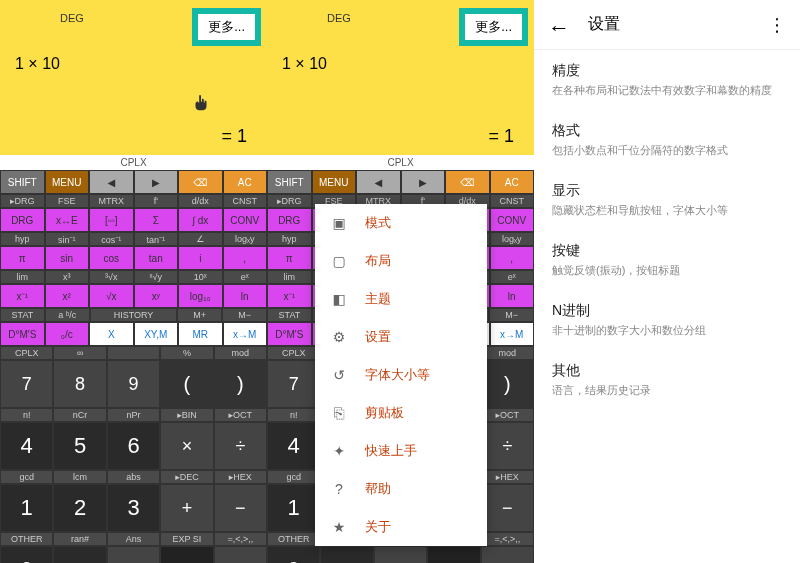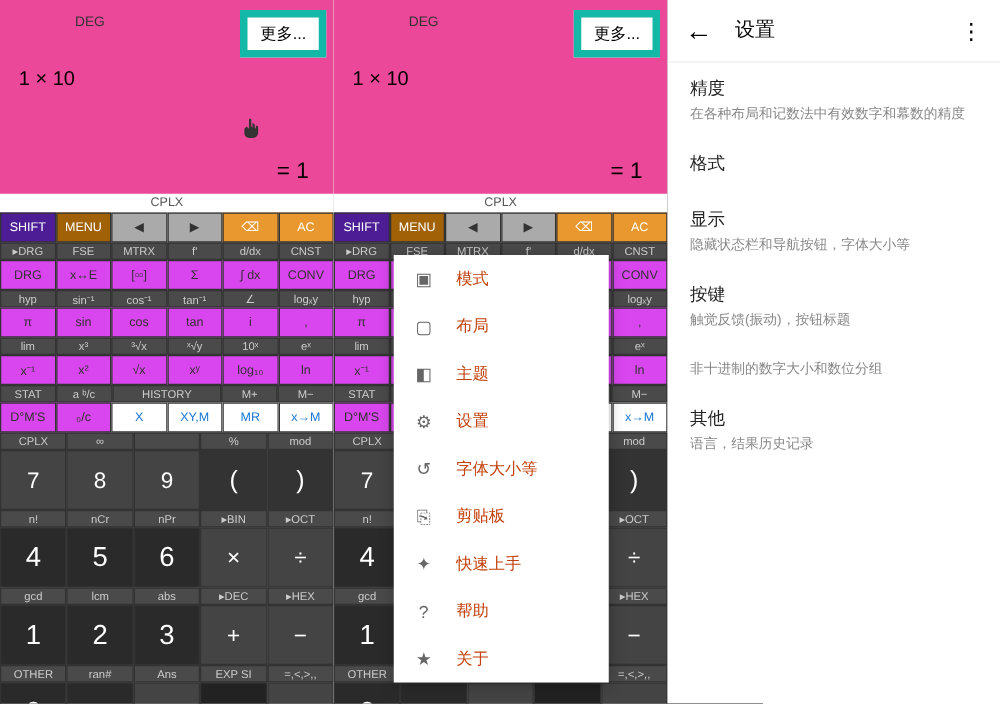--- a/index.html
+++ b/index.html
@@ -1,30 +1,30 @@
 <!DOCTYPE html>
 <html><head>
 <meta charset="utf-8">
 <style>
 *{margin:0;padding:0;box-sizing:border-box;font-family:Arial,sans-serif}
 body{width:800px;height:563px;background:#000;display:flex;overflow:hidden}
 .panel{background:#fff;overflow:hidden;position:relative}
 .p1,.p2{width:267px}
 .p3{width:266px}
-.disp{background:#ec4899;height:155px;position:relative}
+.disp{background:#fde047;height:155px;position:relative}
 .deg{position:absolute;top:12px;left:60px;font-size:11px;color:#333}
 .more{position:absolute;top:8px;right:6px;background:#fff;border:6px solid #14b8a6;padding:4px 10px;font-size:13px}
 .expr{position:absolute;top:55px;left:15px;font-size:16px}
 .eq{position:absolute;bottom:8px;right:20px;font-size:18px}
 .cursor{position:absolute;top:90px;left:190px;width:22px;height:26px}
 .cplx{text-align:center;font-size:10px;background:#fff;padding:2px;color:#555}
 .krow{display:flex;width:100%}
 .k{flex:1;display:flex;align-items:center;justify-content:center;font-size:10px;border:1px solid #333;height:24px;cursor:pointer}
 .kb{height:48px;font-size:20px}
-.sh{background:#4c1d95;color:#fff}
+.sh{background:#737373;color:#fff}
 .gr{background:#a16207;color:#fff}
 .or{background:#e8982e;color:#fff}
 .lg{background:#aaa;color:#333}
 .vlg{background:#d946ef;color:#333}
 .bl{background:#fff;color:#1976d2}
 .db{background:#444;color:#fff;font-size:18px}
 .ddb{background:#333;color:#fff}
 .num{background:#2a2a2a;color:#fff;font-size:22px}
 .hdr{background:#4a4a4a;color:#ccc;font-size:9px;height:14px}
 .tiny{font-size:9px}
@@ -365,30 +365,32 @@
     <span class="sti">设置</span>
     <span class="dots">⋮</span>
   </div>
   <div id="slist">
       <div class="si">
         <div class="sit">精度</div>
         <div class="sid">在各种布局和记数法中有效数字和幕数的精度</div>
       </div>
       <div class="si">
         <div class="sit">格式</div>
+        <div class="sid">包括小数点和千位分隔符的数字格式</div>
       </div>
       <div class="si">
         <div class="sit">显示</div>
         <div class="sid">隐藏状态栏和导航按钮，字体大小等</div>
       </div>
       <div class="si">
         <div class="sit">按键</div>
         <div class="sid">触觉反馈(振动)，按钮标题</div>
       </div>
       <div class="si">
+        <div class="sit">N进制</div>
         <div class="sid">非十进制的数字大小和数位分组</div>
       </div>
       <div class="si">
         <div class="sit">其他</div>
         <div class="sid">语言，结果历史记录</div>
       </div>
     </div>
 </div>
 
 </body></html>

